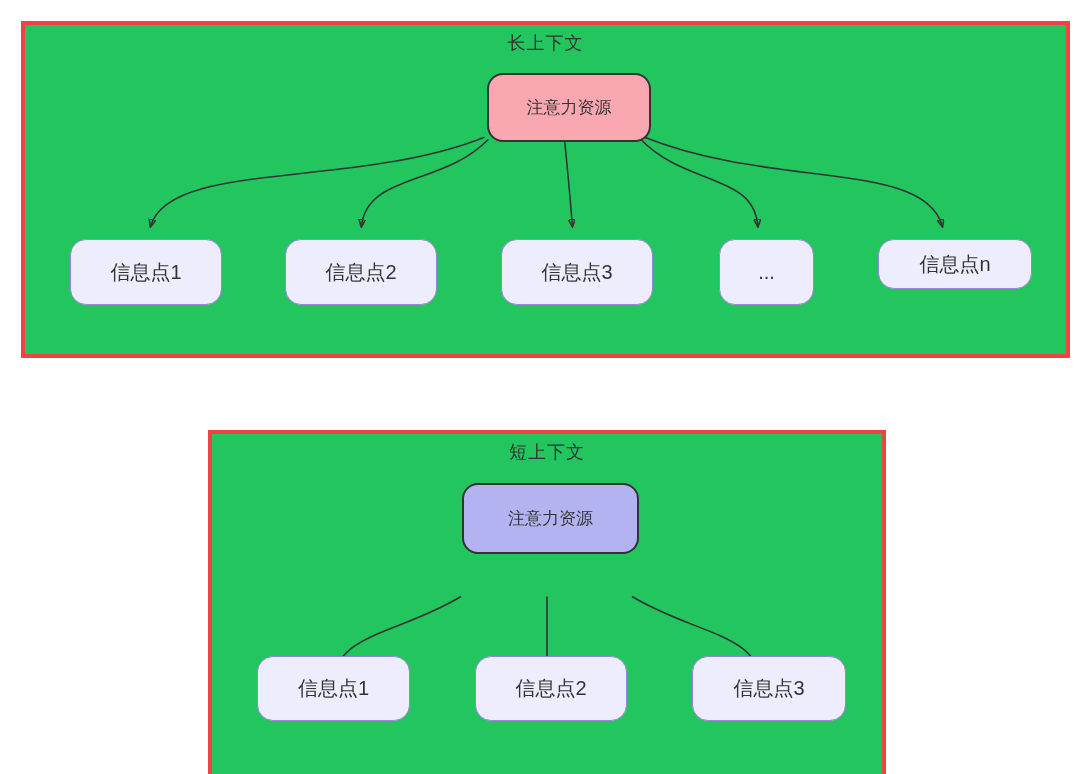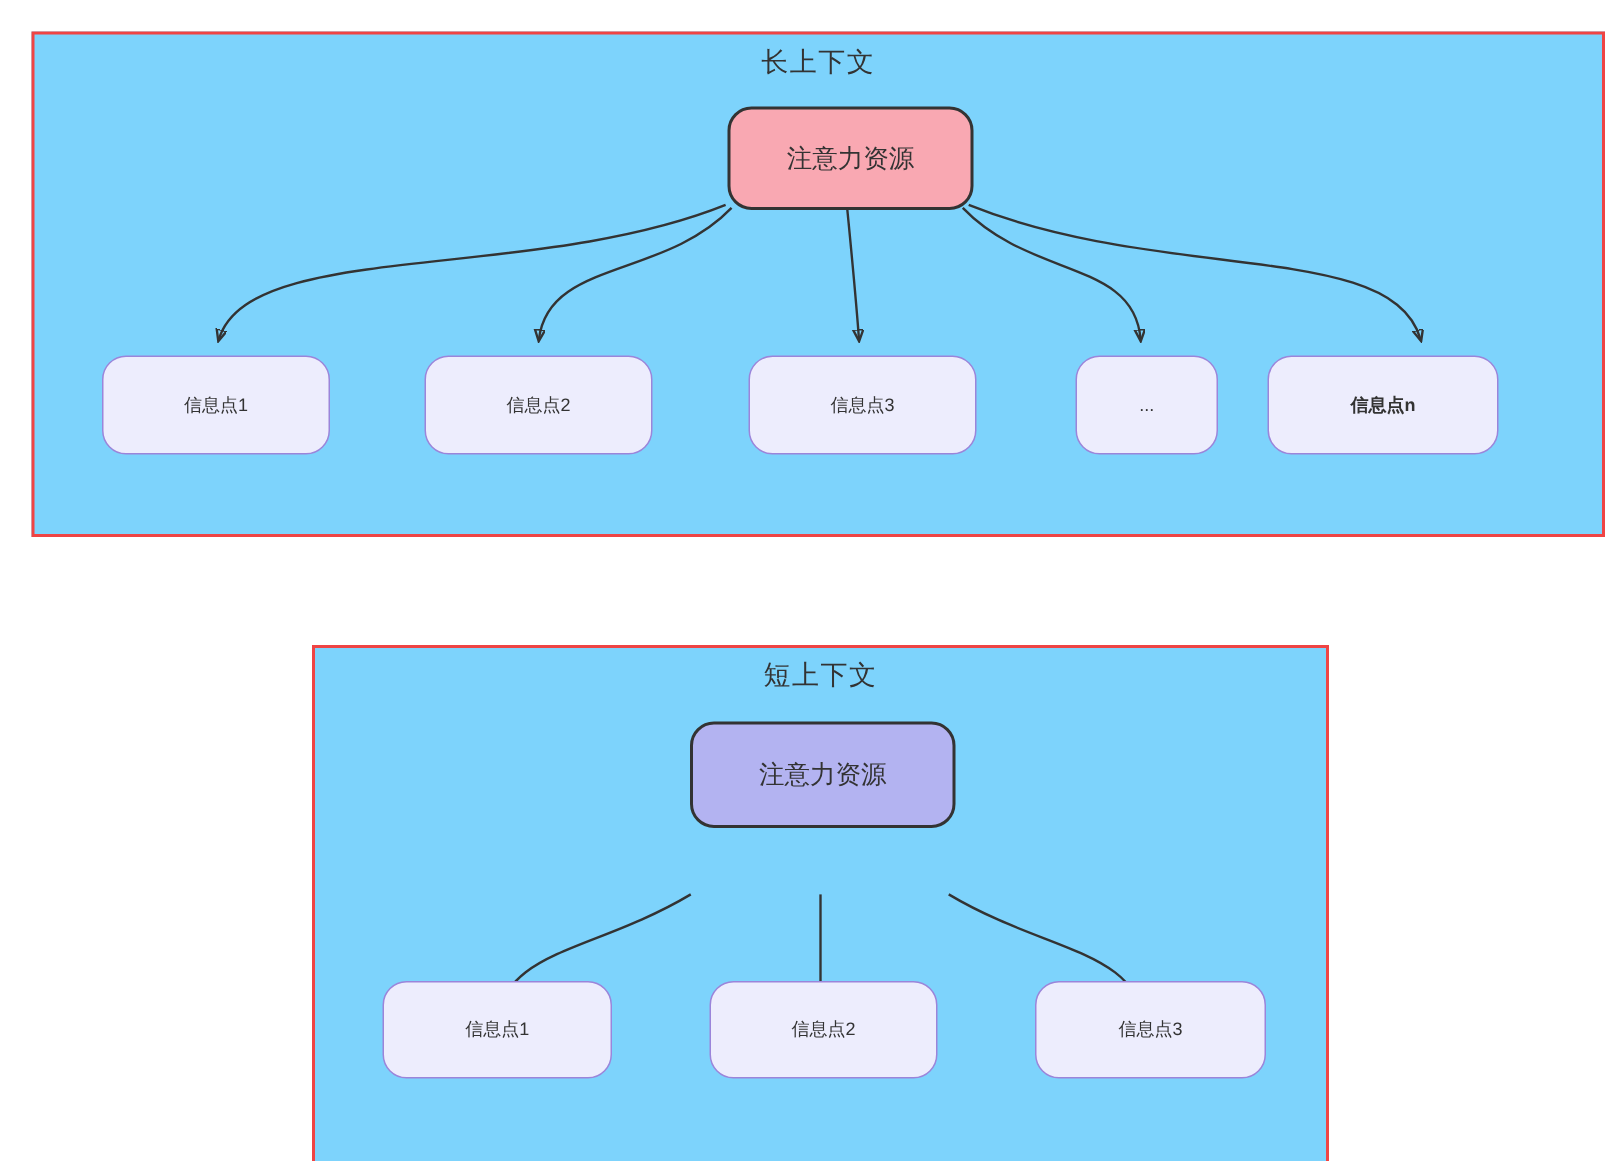--- a/index.html
+++ b/index.html
@@ -10,22 +10,22 @@
   }
   .canvas {
     position: relative;
     width: 1080px;
     height: 774px;
     background: #ffffff;
     overflow: hidden;
   }
   .section {
     position: absolute;
-    background: #7dd3fc;
-    border: 2px solid #ef4444;
+    background: #22c55e;
+    border: 4px solid #ef4444;
     box-sizing: border-box;
   }
   .section-title {
     position: absolute;
     top: 6px;
     left: 0;
     width: 100%;
     text-align: center;
     font-size: 18px;
     color: #333333;
@@ -47,21 +47,21 @@
   }
   .attention.long {
     background: #f9a8b2;
   }
   .attention.short {
     background: #b3b3f1;
   }
   .info {
     background: #ededfd;
     border: 1.5px solid #9b85da;
-    font-size: 12px;
+    font-size: 20px;
     z-index: 2;
   }
   svg.arrows {
     position: absolute;
     left: 0;
     top: 0;
     width: 100%;
     height: 100%;
     z-index: 1;
     pointer-events: none;
@@ -93,21 +93,21 @@
       <path d="M 622 117 C 668 165, 738 152, 742 206" marker-end="url(#ah1)"></path>
       <path d="M 626 115 C 758 168, 912 138, 931 206" marker-end="url(#ah1)"></path>
     </svg>
 
     <div class="node attention long" style="left:462px; top:48px; width:164px; height:69px;">注意力资源</div>
 
     <div class="node info" style="left:45px; top:214px; width:152px; height:66px;">信息点1</div>
     <div class="node info" style="left:260px; top:214px; width:152px; height:66px;">信息点2</div>
     <div class="node info" style="left:476px; top:214px; width:152px; height:66px;">信息点3</div>
     <div class="node info" style="left:694px; top:214px; width:95px; height:66px;">...</div>
-    <div class="node info" style="left:822px; top:214px; width:154px; height:66px;font-weight:bold;">信息点n</div>
+    <div class="node info" style="left:853px; top:214px; width:154px; height:50px;">信息点n</div>
   </div>
 
   <div class="section" style="left:208px; top:430px; width:678px; height:421px;padding-left:30px;">
 
     <div class="section-title">短上下文</div>
 
     <svg class="arrows" viewBox="0 0 678 333" aria-hidden="true">
       <defs>
         <marker id="ah2" markerWidth="9" markerHeight="9" refX="7" refY="3.5" orient="auto" markerUnits="userSpaceOnUse">
           <path d="M0,0 L8,3.5 L0,7 Z" fill="#333333" stroke="none"></path>

